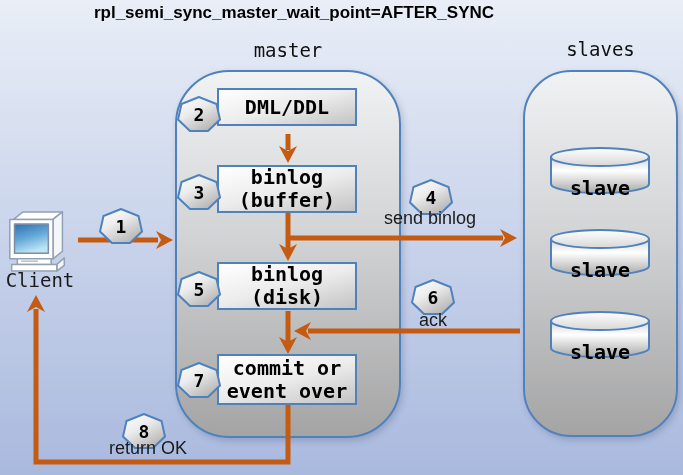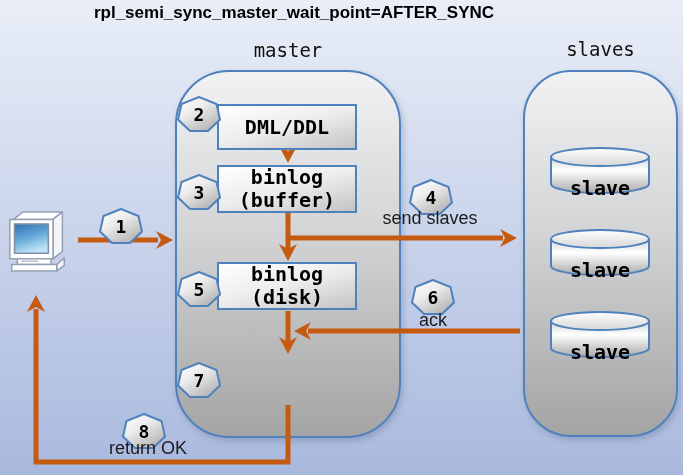--- a/index.html
+++ b/index.html
@@ -34,21 +34,21 @@
   .box{
     position:absolute;left:217px;width:140px;box-sizing:border-box;
     border:2px solid #4f81bd;
     background:linear-gradient(165deg,#ffffff 0%,#ececec 50%,#c3c3c3 100%);
     display:flex;align-items:center;justify-content:center;
     text-align:center;white-space:pre-line;
     font:bold 20px "DejaVu Sans Mono",monospace;
     line-height:23px;color:#000;
     z-index:6;
   }
-  .box-dml{top:104px;height:46px;text-align:right;}
+  .box-dml{top:88px;height:38px;text-align:right;}
   .box-buffer{top:165px;height:48px;}
   .box-disk{top:262px;height:48px;}
   .box-commit{top:354px;height:51px;}
   .badge{position:absolute;width:44px;height:36px;z-index:7;}
   .badge svg{position:absolute;left:0;top:0;width:44px;height:36px;}
   .badge-num{
     position:absolute;left:0;top:0;width:44px;height:36px;
     display:flex;align-items:center;justify-content:center;
     font:bold 18px "DejaVu Sans Mono",monospace;color:#000;
   }
@@ -140,20 +140,22 @@
       <path d="M288,405 L288,462 L36,462 L36,309" fill="none" stroke-width="5"></path>
       <polygon points="36,295 27,312 36,307 45,312" stroke="none"></polygon>
     </g>
   </svg>
 
   <div class="box box-dml">DML/DDL</div>
   <div class="box box-buffer">binlog
 (buffer)</div>
   <div class="box box-disk">binlog
 (disk)</div>
+  <div class="box box-commit">commit or
+event over</div>
 
   <div class="badge" style="left:99px;top:208px;">
     <svg viewBox="0 0 44 36">
         <polygon points="22,1 4.5,8 1,23.5 13,35 31,35 43,23.5 39.5,8" fill="url(#gradBadge)" stroke="#4f81bd" stroke-width="2"></polygon>
       </svg>
     <span class="badge-num">1</span>
   </div>
   <div class="badge" style="left:177px;top:96px;">
     <svg viewBox="0 0 44 36">
         <polygon points="22,1 4.5,8 1,23.5 13,35 31,35 43,23.5 39.5,8" fill="url(#gradBadge)" stroke="#4f81bd" stroke-width="2"></polygon>
@@ -190,21 +192,21 @@
       </svg>
     <span class="badge-num">7</span>
   </div>
   <div class="badge" style="left:122px;top:413px;">
     <svg viewBox="0 0 44 36">
         <polygon points="22,1 4.5,8 1,23.5 13,35 31,35 43,23.5 39.5,8" fill="url(#gradBadge)" stroke="#4f81bd" stroke-width="2"></polygon>
       </svg>
     <span class="badge-num">8</span>
   </div>
 
-  <div class="flow-label lbl-send">send slaves</div>
+  <div class="flow-label lbl-send">send binlog</div>
   <div class="flow-label lbl-ack">ack</div>
   <div class="flow-label lbl-return">return OK</div>
 
   <div class="cyl cyl1">
     <svg width="102" height="50" viewBox="0 0 102 50">
       <path d="M2,11 L2,38 A49,9 0 0 0 100,38 L100,11" fill="url(#gradCylBody)" stroke="#4f81bd" stroke-width="2"></path>
       <ellipse cx="51" cy="11" rx="49" ry="9" fill="url(#gradCylTop)" stroke="#4f81bd" stroke-width="2"></ellipse>
     </svg>
     <span class="cyl-label">slave</span>
   </div>
@@ -228,14 +230,15 @@
       <polygon points="6,10 16,2 58,2 48,10" fill="#ffffff"></polygon>
       <polygon points="48,10 58,2 58,44 48,52" fill="#f4f6f9"></polygon>
       <rect x="2" y="10" width="46" height="42" fill="#ffffff"></rect>
       <rect x="7" y="15" width="36" height="31" fill="url(#gradScreen)" stroke="#7e8da5"></rect>
       <polygon points="10,52 46,52 46,58 10,58" fill="#ffffff"></polygon>
       <line x1="14" y1="54.5" x2="32" y2="54.5" stroke="#b6c0cf"></line>
       <polygon points="52,58 60,51 60,59 52,65" fill="#f4f6f9"></polygon>
       <rect x="4" y="58" width="48" height="7" fill="#ffffff"></rect>
     </g>
   </svg>
+  <div class="client-label">Client</div>
 
 </div>
 
 </body></html>

